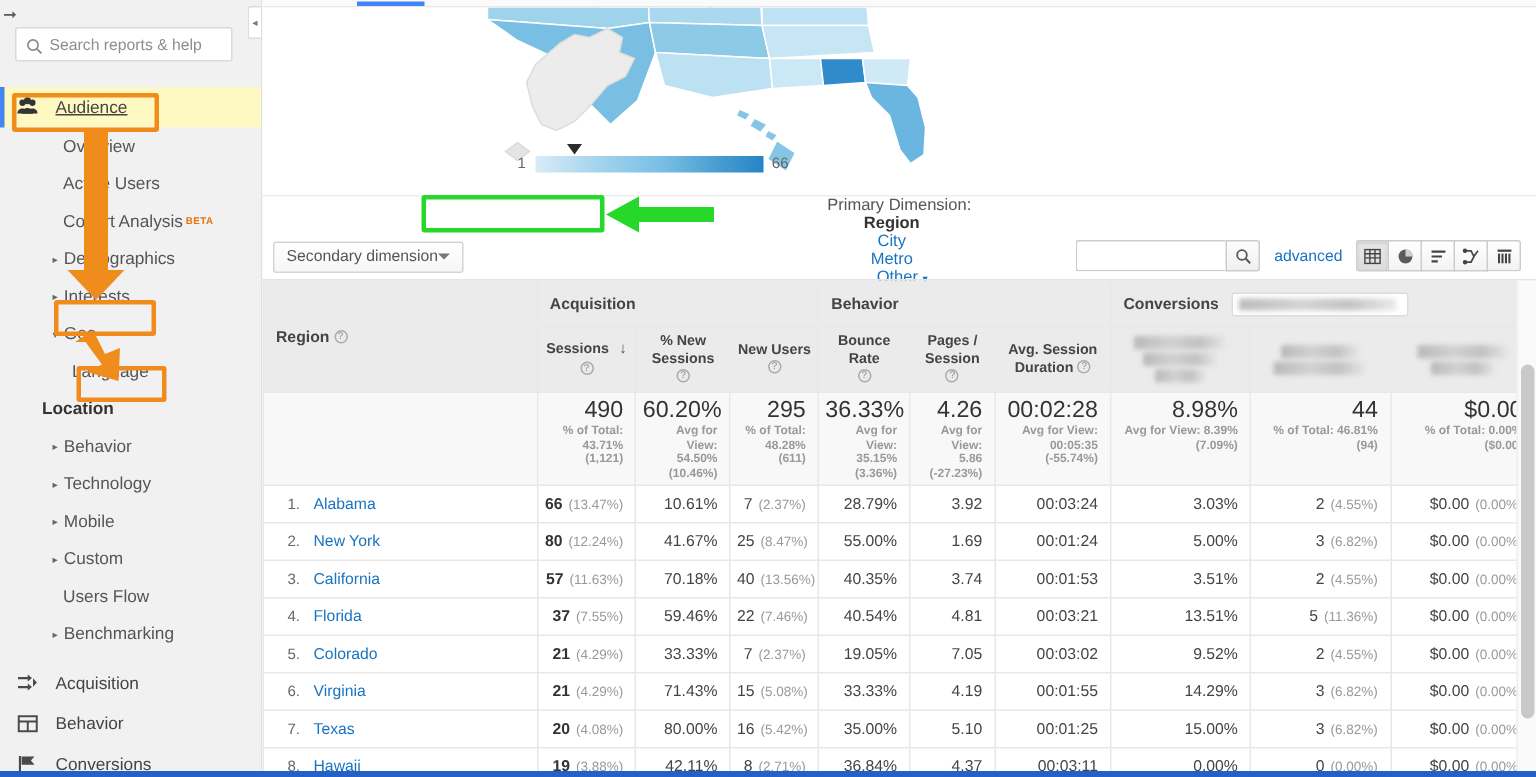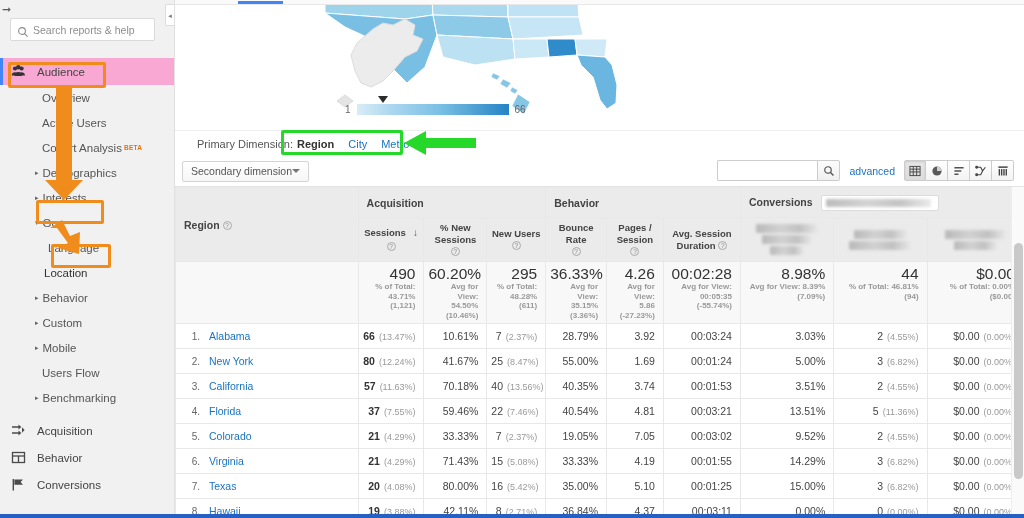--- a/index.html
+++ b/index.html
@@ -50,35 +50,35 @@
   }
   .search-input::placeholder { color: #8d8d8d; }
 
   .nav { padding-top: 12px; }
   .nav-group {
     display: flex; align-items: center;
     height: 27px; padding-left: 10px;
     font-size: 11.5px; color: #444;
     position: relative;
   }
-  .nav-group.active { background: #f9a8d4; }
+  .nav-group.active { background: #fef9c3; text-decoration: underline; }
   .nav-group.active::before {
     content: ""; position: absolute; left: 0; top: 0;
     width: 3px; height: 100%; background: #4285f4;
   }
   .nav-group .gico { width: 17px; height: 17px; flex: 0 0 17px; margin-right: 10px; }
   .nav-sub {
     display: flex; align-items: center;
     height: 25px; padding-left: 42px;
     font-size: 11.5px; color: #555;
   }
   .nav-sub.expandable { padding-left: 35px; }
   .caret-r { font-size: 7px; color: #666; margin-right: 4px; display:inline-block; }
   .caret-d { font-size: 7px; color: #666; margin-right: 4px; display:inline-block; }
-  .nav-sub.bold { font-weight: normal; color: #333; padding-left: 44px; }
+  .nav-sub.bold { font-weight: bold; color: #333; padding-left: 28px; }
   .beta {
     font-size: 6.5px; color: #e8710a; font-weight: bold;
     vertical-align: super; margin-left: 2px; letter-spacing: .3px;
   }
   .nav-bottom { margin-top: 7px; }
 
   
   .main { flex: 1 1 auto; position: relative; background: #fff; height: 518px; overflow: hidden; }
   .tabstrip { height: 5px; background: #fafafa; border-bottom: 1px solid #e8e8e8; position: relative; }
   .tab-underline { position: absolute; left: 63px; top: 1px; width: 45px; height: 3px; background: #4285f4; }
@@ -103,22 +103,23 @@
     position: absolute; left: 203px; top: 91px;
     width: 0; height: 0;
     border-left: 5px solid transparent; border-right: 5px solid transparent;
     border-top: 7px solid #2b2b2b;
   }
 
   
   .primdim {
     position: relative;
     height: 26px; display: flex; align-items: center;
-    padding-left: 22px; font-size: 11px; color: #555;
+    padding-left: 4px; font-size: 11px; color: #555;
     border-top: 1px solid #eee;
+    flex-direction: column;
   }
   .primdim .lbl { margin-right: 4px; }
   .primdim .cur { font-weight: bold; color: #333; margin-right: 14px; }
   .primdim a { color: #1a73c0; text-decoration: none; margin-right: 14px; font-size: 11px; }
   .primdim .otherwrap { color: #1a73c0; font-size: 11px; }
 
   .toolbar2 {
     height: 30px; display: flex; align-items: center;
     padding-left: 7px; position: relative;
   }
@@ -286,25 +287,29 @@
       </div>
       <div class="nav-sub bold">
         <span>Location</span>
       </div>
       <div class="nav-sub expandable">
         <span class="caret-r">▸</span>
         <span>Behavior</span>
       </div>
       <div class="nav-sub expandable">
         <span class="caret-r">▸</span>
-        <span>Custom</span>
+        <span>Technology</span>
       </div>
       <div class="nav-sub expandable">
         <span class="caret-r">▸</span>
         <span>Mobile</span>
+      </div>
+      <div class="nav-sub expandable">
+        <span class="caret-r">▸</span>
+        <span>Custom</span>
       </div>
       <div class="nav-sub">
         <span>Users Flow</span>
       </div>
       <div class="nav-sub expandable">
         <span class="caret-r">▸</span>
         <span>Benchmarking</span>
       </div>
 
       <div class="nav-bottom">

